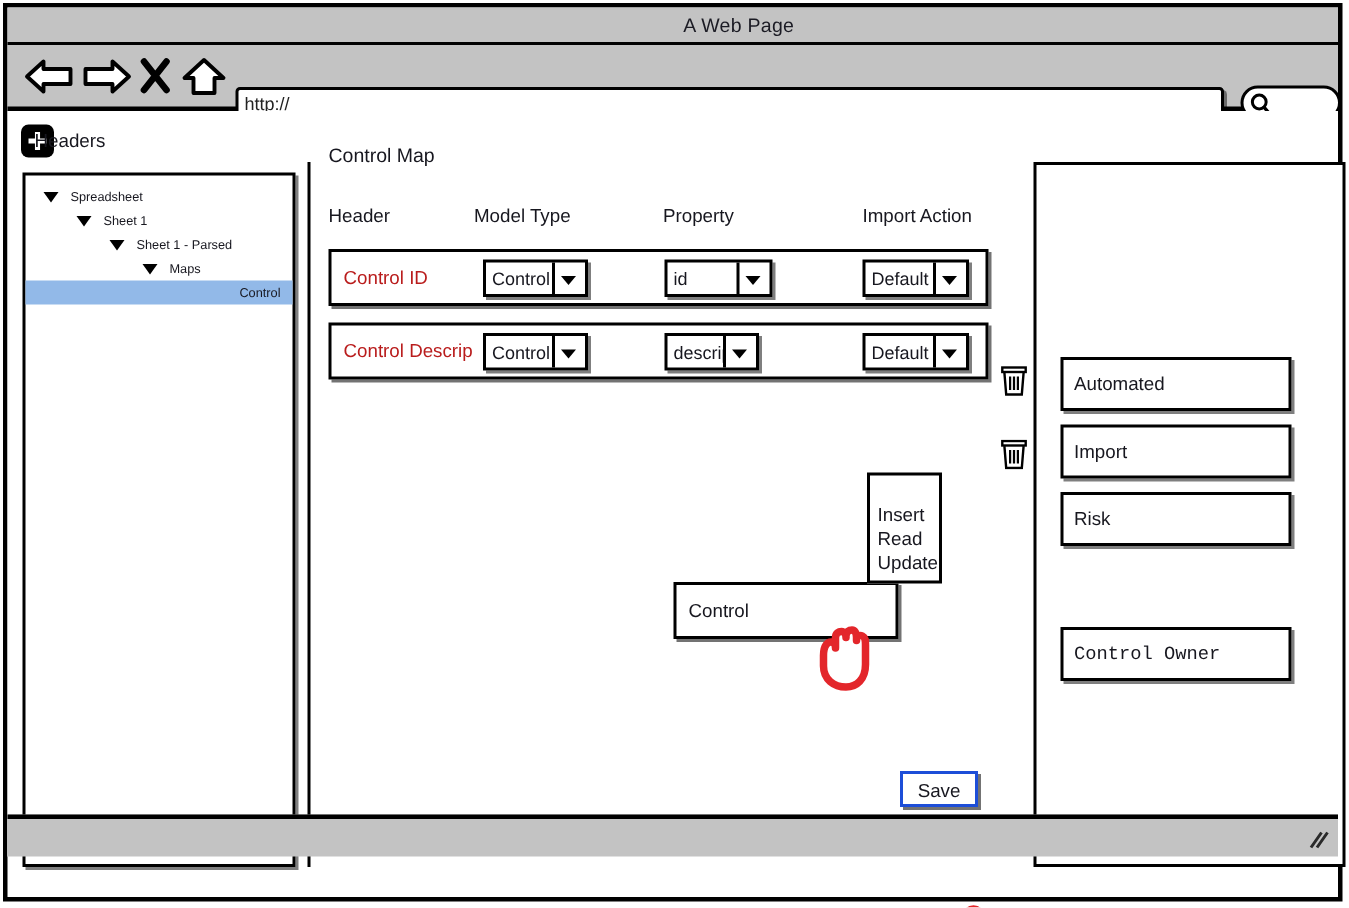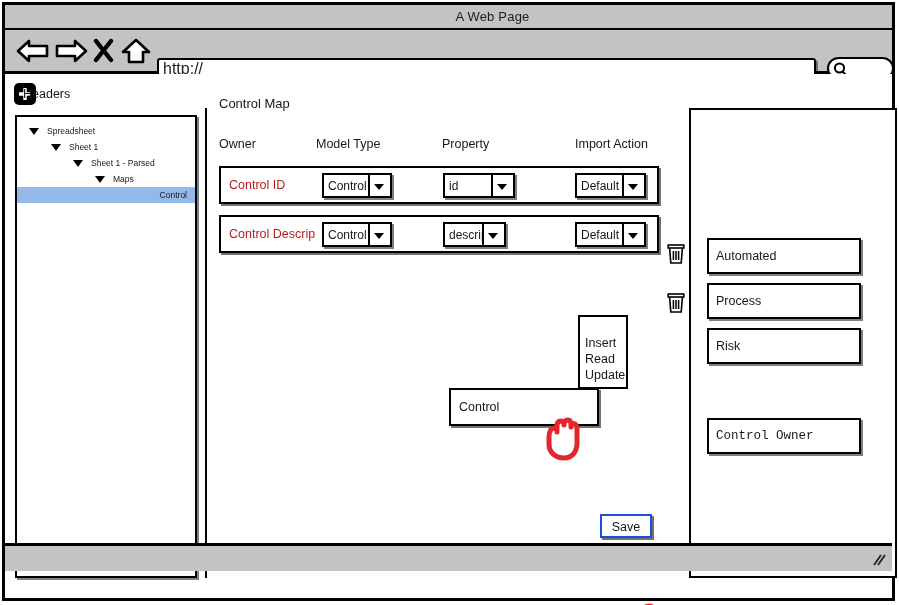--- a/index.html
+++ b/index.html
@@ -58,21 +58,21 @@
     background: #fff;
     border: 2px solid #000;
     border-radius: 3px 3px 3px 3px;
     box-sizing: border-box;
     box-shadow: 2px 2px 0 rgba(0,0,0,0.45);
   }
   .urlbar input {
     width: 100%; height: 100%;
     border: 0; outline: none; background: transparent;
     font-family: "Liberation Sans", sans-serif;
-    font-size: 16px; color: #222;
+    font-size: 12px; color: #222;
     padding: 0 4px; box-sizing: border-box;
   }
   .searchbox {
     position: absolute; left: 822px; top: 27px;
     width: 67px; height: 23px;
     background: #fff;
     border: 2px solid #000;
     border-radius: 12px;
     box-sizing: border-box;
   }
@@ -355,21 +355,21 @@
             <div class="tree-row selected">
               <span class="tlabel">Control</span>
             </div>
           </div>
       </div>
 
       <div class="divider-vert"></div>
 
       <div class="main-title">Control Map</div>
 
-      <div class="col-head" style="left:214px;">Owner</div>
+      <div class="col-head" style="left:214px;">Header</div>
       <div class="col-head" style="left:311px;">Model Type</div>
       <div class="col-head" style="left:437px;">Property</div>
       <div class="col-head" style="left:570px;">Import Action</div>
 
       <div class="map-row" style="top:92px;">
         <div class="hdr-label" style="width:100px;">Control ID</div>
         <div class="sel" style="left:101px; top:5px; width:70px;">
           <div class="val">Control</div>
           <div class="arrow">
               <i></i>
@@ -457,21 +457,21 @@
         </svg>
       </div>
 
       <div class="headers-panel"></div>
       <div class="headers-title">Headers</div>
 
       <div class="hchip" style="top:164px;">
         <span>Automated</span>
       </div>
       <div class="hchip" style="top:209px;">
-        <span>Process</span>
+        <span>Import</span>
       </div>
       <div class="hchip" style="top:254px;padding-left:12px;">
         <span>Risk</span>
       </div>
       <div class="hchip" style="top:344px;font-family:Liberation Mono, monospace;">
         <span>Control Owner</span>
       </div>
 
       <div class="statusbar">
         <span class="resize-handle">

